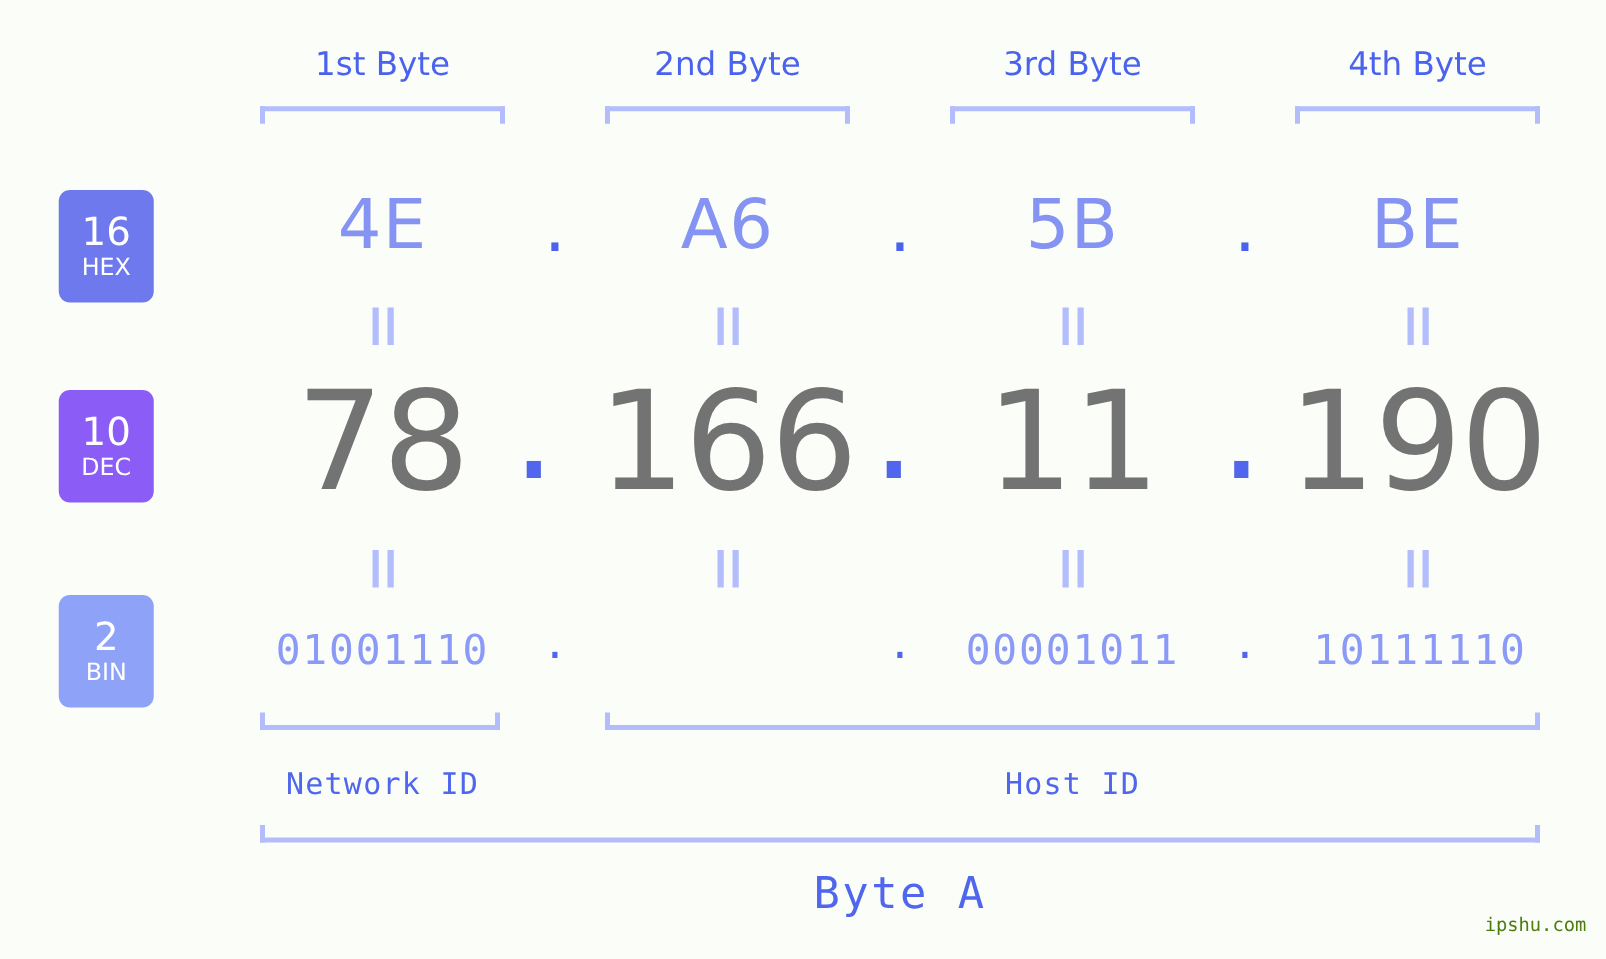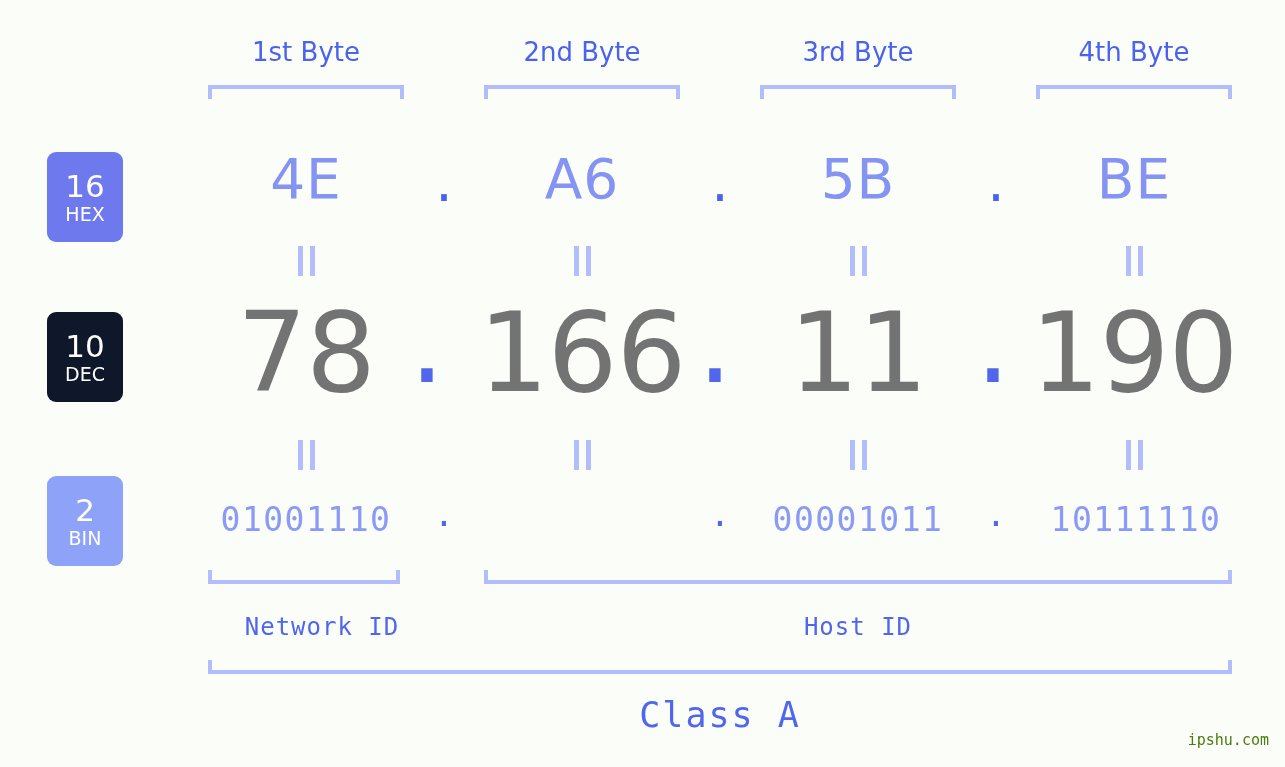--- a/index.html
+++ b/index.html
@@ -68,21 +68,21 @@
     line-height: 33px;
     font-weight: 400;
     text-align: right;
   }
   .badge .nm {
     font-size: 19px;
     line-height: 22px;
     font-weight: 400;
   }
   #badge-hex { top: 152px; height: 90px; background: #6e79ee; }
-  #badge-dec { top: 312px; height: 90px; background: #0f172a; }
+  #badge-dec { top: 312px; height: 90px; background: #8b5cf6; }
   #badge-bin { top: 476px; height: 90px; background: #8ea2f7; }
 
   
   .cell {
     position: absolute;
     text-align: center;
     white-space: nowrap;
   }
   .hex-val {
     top: 143px;
@@ -268,21 +268,21 @@
   <div class="cell bin-val" style="left:200px;width:212px;">01001110</div>
   <div class="cell bin-dot" style="left:404px;width:80px;">.</div>
   <div class="cell bin-dot" style="left:680px;width:80px;">.</div>
   <div class="cell bin-val" style="left:752px;width:212px;">00001011</div>
   <div class="cell bin-dot" style="left:956px;width:80px;">.</div>
   <div class="cell bin-val" style="left:1030px;width:212px;">10111110</div>
 
   <div class="bracket-down" style="left:208px;top:570px;width:192px;"></div>
   <div class="bracket-down" style="left:484px;top:570px;width:748px;"></div>
 
-  <div class="id-label" style="left:224px;top:610px;width:196px;">Network ID</div>
+  <div class="id-label" style="left:208px;top:610px;width:196px;">Network ID</div>
   <div class="id-label" style="left:484px;top:610px;width:748px;">Host ID</div>
 
   <div class="bracket-down" style="left:208px;top:660px;width:1024px;"></div>
-  <div class="class-label" style="left:208px;top:692px;width:1024px;">Class A</div>
+  <div class="class-label" style="left:208px;top:692px;width:1024px;">Byte A</div>
 
   <div id="watermark">ipshu.com</div>
 
 </div>
 
 </body></html>

